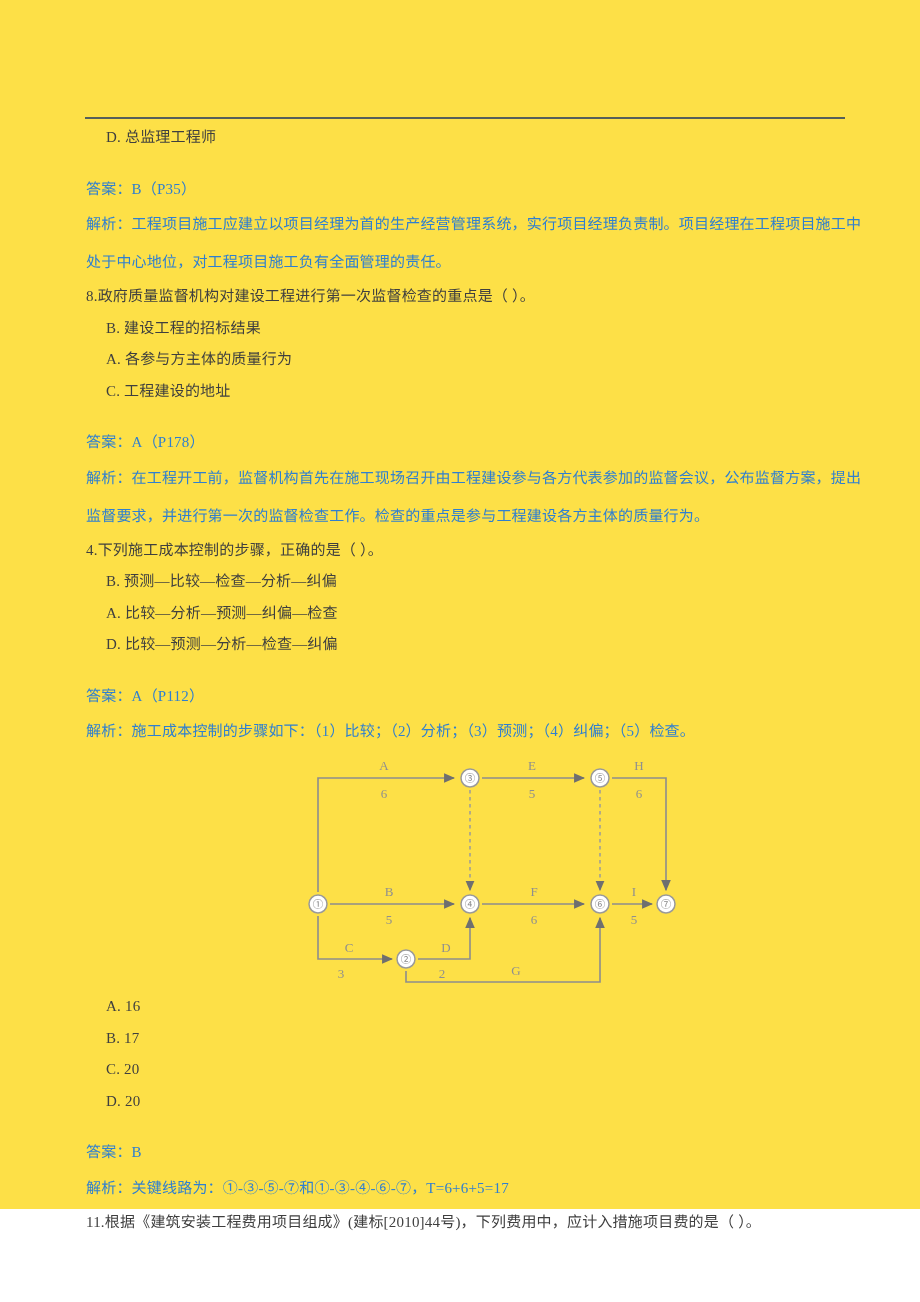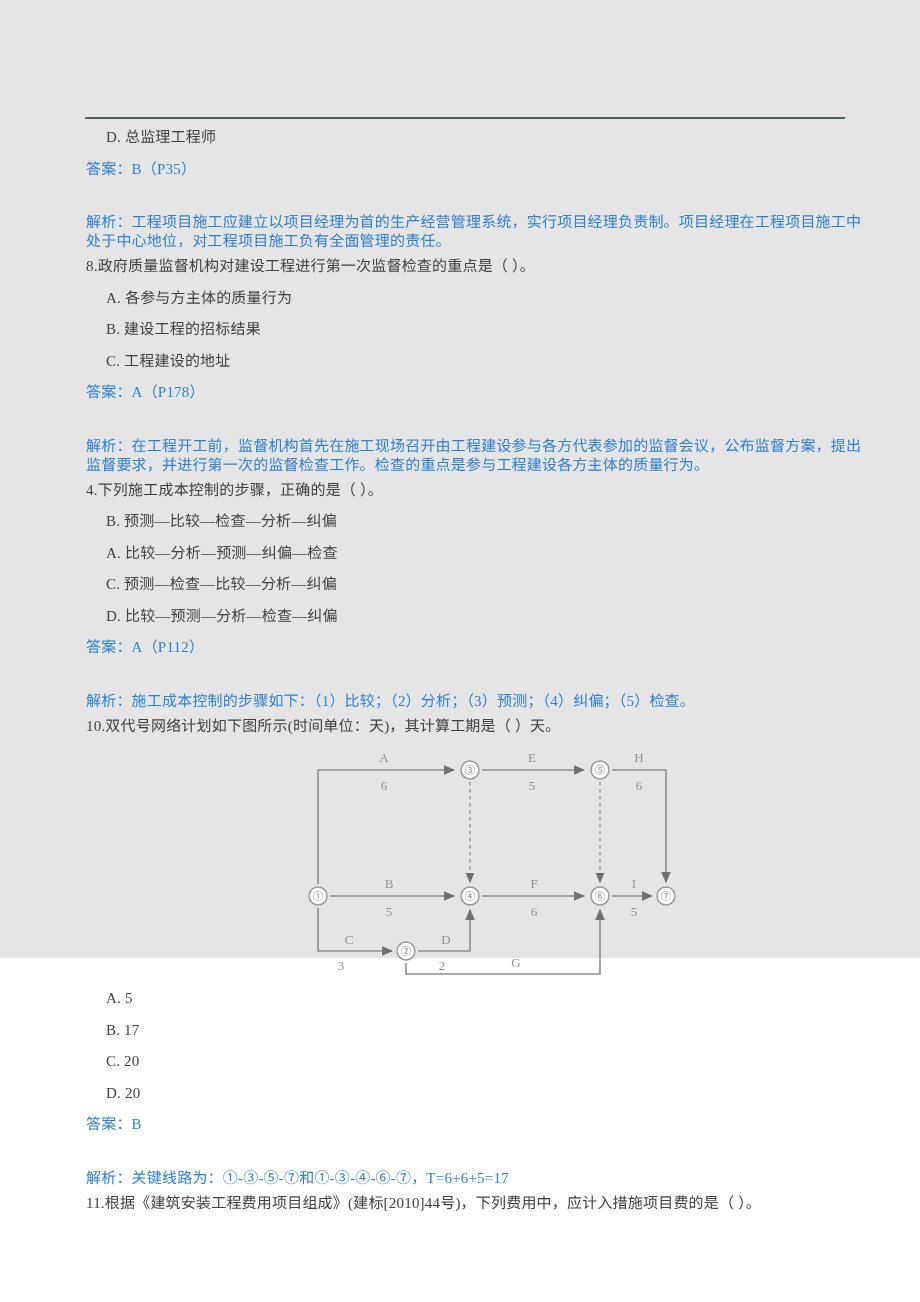--- a/index.html
+++ b/index.html
@@ -13,22 +13,22 @@
     height: 1302px;
     position: relative;
     font-family: "Liberation Serif", "DejaVu Serif", serif;
     color: #3a3a3a;
     overflow: hidden;
   }
   .page {
     position: absolute;
     left: 0; top: 0;
     width: 920px;
-    height: 958px;
-    background: #e5e5e5;
+    height: 1209px;
+    background: #fde047;
   }
   .top-rule {
     position: absolute;
     left: 85px;
     top: 117px;
     width: 760px;
     height: 2px;
     background: #555f5a;
   }
   .content {
@@ -49,25 +49,25 @@
   .black { color: #3f3f3f; }
   .blue  { color: #2f7fd0; }
   .opt {
     padding-left: 20px;
   }
   .q {
     padding-left: 0px;
   }
   .ans {
     padding-left: 0px;
+    margin-top: 20px;
   }
   .exp {
     padding-left: 0px;
-    line-height: 19px;
-    margin-top: 28px;
+    line-height: 38px;
   }
 
   
   .diagram-wrap {
     position: relative;
     height: 235px;
     margin-top: 4px;
     margin-bottom: 2px;
   }
   .diagram {
@@ -113,35 +113,33 @@
 
   <div class="content">
 
     <div class="line black opt">D. 总监理工程师</div>
 
     <div class="line blue ans">答案：B（P35）</div>
 
     <div class="line blue exp wrap">解析：工程项目施工应建立以项目经理为首的生产经营管理系统，实行项目经理负责制。项目经理在工程项目施工中处于中心地位，对工程项目施工负有全面管理的责任。</div>
 
     <div class="line black q">8.政府质量监督机构对建设工程进行第一次监督检查的重点是（  ）。</div>
+    <div class="line black opt">B. 建设工程的招标结果</div>
     <div class="line black opt">A. 各参与方主体的质量行为</div>
-    <div class="line black opt">B. 建设工程的招标结果</div>
     <div class="line black opt">C. 工程建设的地址</div>
     <div class="line blue ans">答案：A（P178）</div>
     <div class="line blue exp wrap">解析：在工程开工前，监督机构首先在施工现场召开由工程建设参与各方代表参加的监督会议，公布监督方案，提出监督要求，并进行第一次的监督检查工作。检查的重点是参与工程建设各方主体的质量行为。</div>
 
     <div class="line black q">4.下列施工成本控制的步骤，正确的是（  ）。</div>
     <div class="line black opt">B. 预测—比较—检查—分析—纠偏</div>
     <div class="line black opt">A. 比较—分析—预测—纠偏—检查</div>
-    <div class="line black opt">C. 预测—检查—比较—分析—纠偏</div>
     <div class="line black opt">D. 比较—预测—分析—检查—纠偏</div>
     <div class="line blue ans">答案：A（P112）</div>
     <div class="line blue exp wrap">解析：施工成本控制的步骤如下：（1）比较；（2）分析；（3）预测；（4）纠偏；（5）检查。</div>
 
-    <div class="line black q">10.双代号网络计划如下图所示(时间单位：天)，其计算工期是（  ）天。</div>
 
     <div class="diagram-wrap">
       <div class="diagram">
         <svg width="390" height="235" viewBox="0 0 390 235" xmlns="http://www.w3.org/2000/svg">
           <defs>
             <marker id="ah" markerWidth="7" markerHeight="7" refX="6.2" refY="3" orient="auto">
               <path d="M0,0 L7,3 L0,6 z" class="dg-arrow"></path>
             </marker>
           </defs>
 
@@ -232,21 +230,21 @@
             <text class="dg-nodetext" x="306" y="150">⑥</text>
           </g>
           <g>
             <circle class="dg-node" cx="372" cy="150" r="9"></circle>
             <text class="dg-nodetext" x="372" y="150">⑦</text>
           </g>
         </svg>
       </div>
     </div>
 
-    <div class="line black opt">A. 5</div>
+    <div class="line black opt">A. 16</div>
     <div class="line black opt">B. 17</div>
     <div class="line black opt">C. 20</div>
     <div class="line black opt">D. 20</div>
     <div class="line blue ans">答案：B</div>
     <div class="line blue exp wrap">解析：关键线路为：①-③-⑤-⑦和①-③-④-⑥-⑦，T=6+6+5=17</div>
 
     <div class="line black q wrap">11.根据《建筑安装工程费用项目组成》(建标[2010]44号)，下列费用中，应计入措施项目费的是（  ）。</div>
 
   </div>
 </div>

